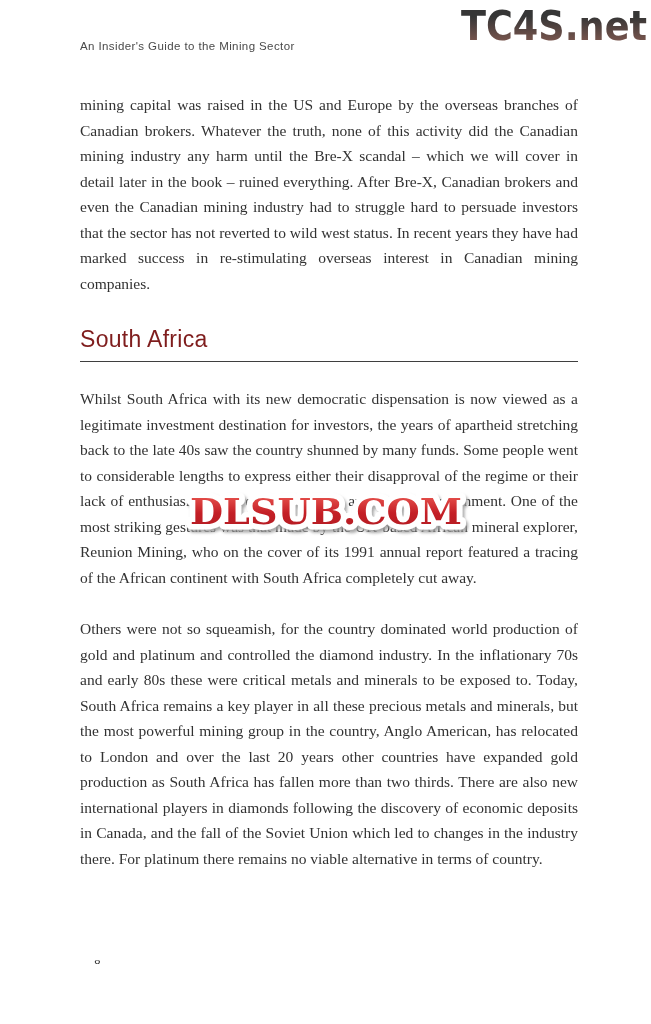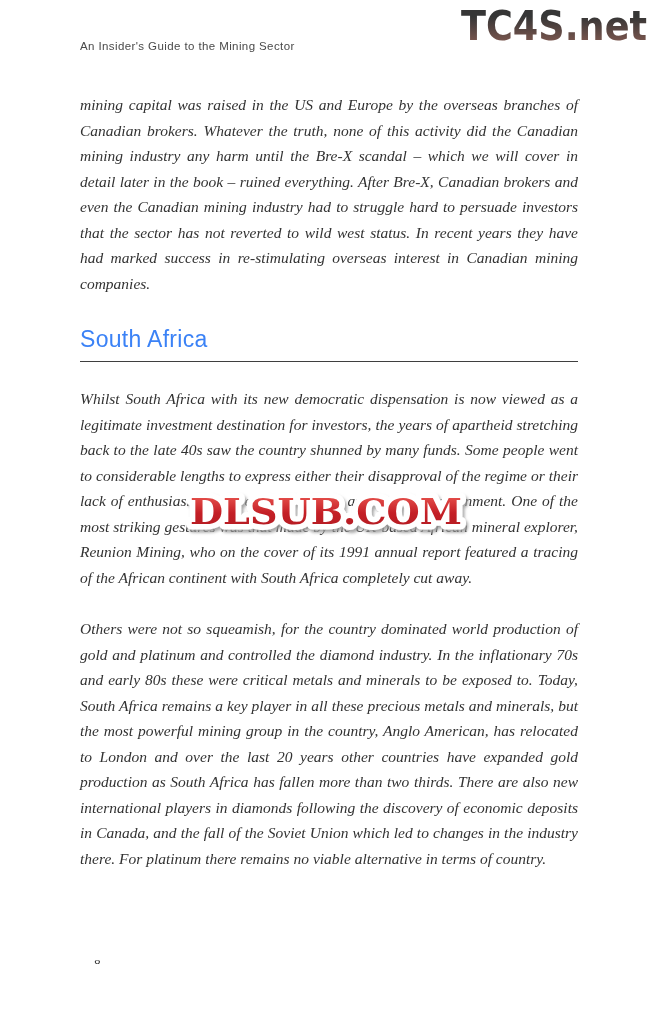--- a/index.html
+++ b/index.html
@@ -37,30 +37,30 @@
   .body-col {
     position: absolute;
     left: 80px;
     top: 92px;
     width: 498px;
     color: #323232;
     font-size: 15.5px;
     line-height: 25.5px;
     text-align: justify;
   }
-  .body-col p { margin: 0; font-style: italic; }
+  .body-col p { margin: 0; }
   .body-col p + * { }
   .section-heading {
     margin: 30px 0 0 0;
     font-family: "Liberation Sans", sans-serif;
     font-weight: 400;
     font-size: 23px;
     line-height: 26px;
     letter-spacing: 0.3px;
-    color: #3b82f6;
+    color: #7f1d1d;
     text-align: left;
   }
   .heading-rule {
     margin-top: 9px;
     border-bottom: 1.2px solid #3f3f3f;
     height: 0;
   }
   .p-after-rule { margin-top: 24px !important; }
   .p-mid { margin-top: 26px !important; }
   .p-last { margin-top: 27px !important; }

